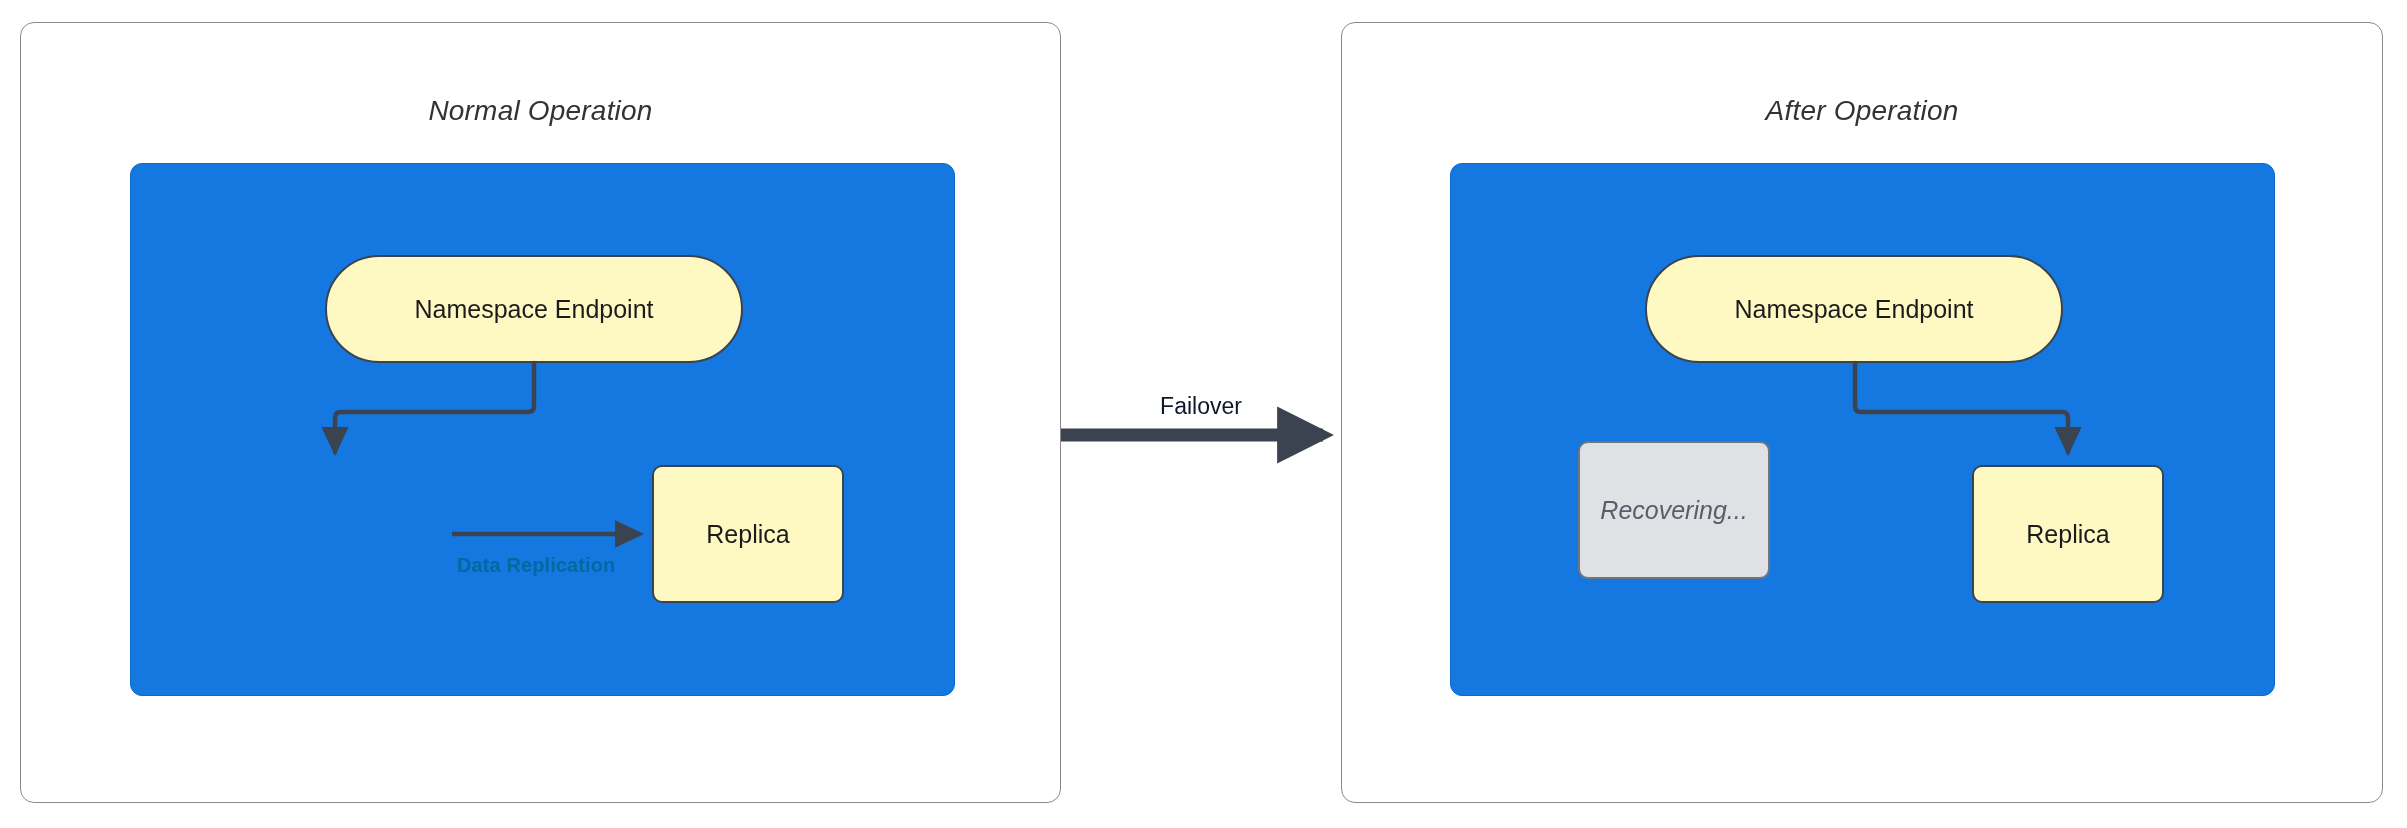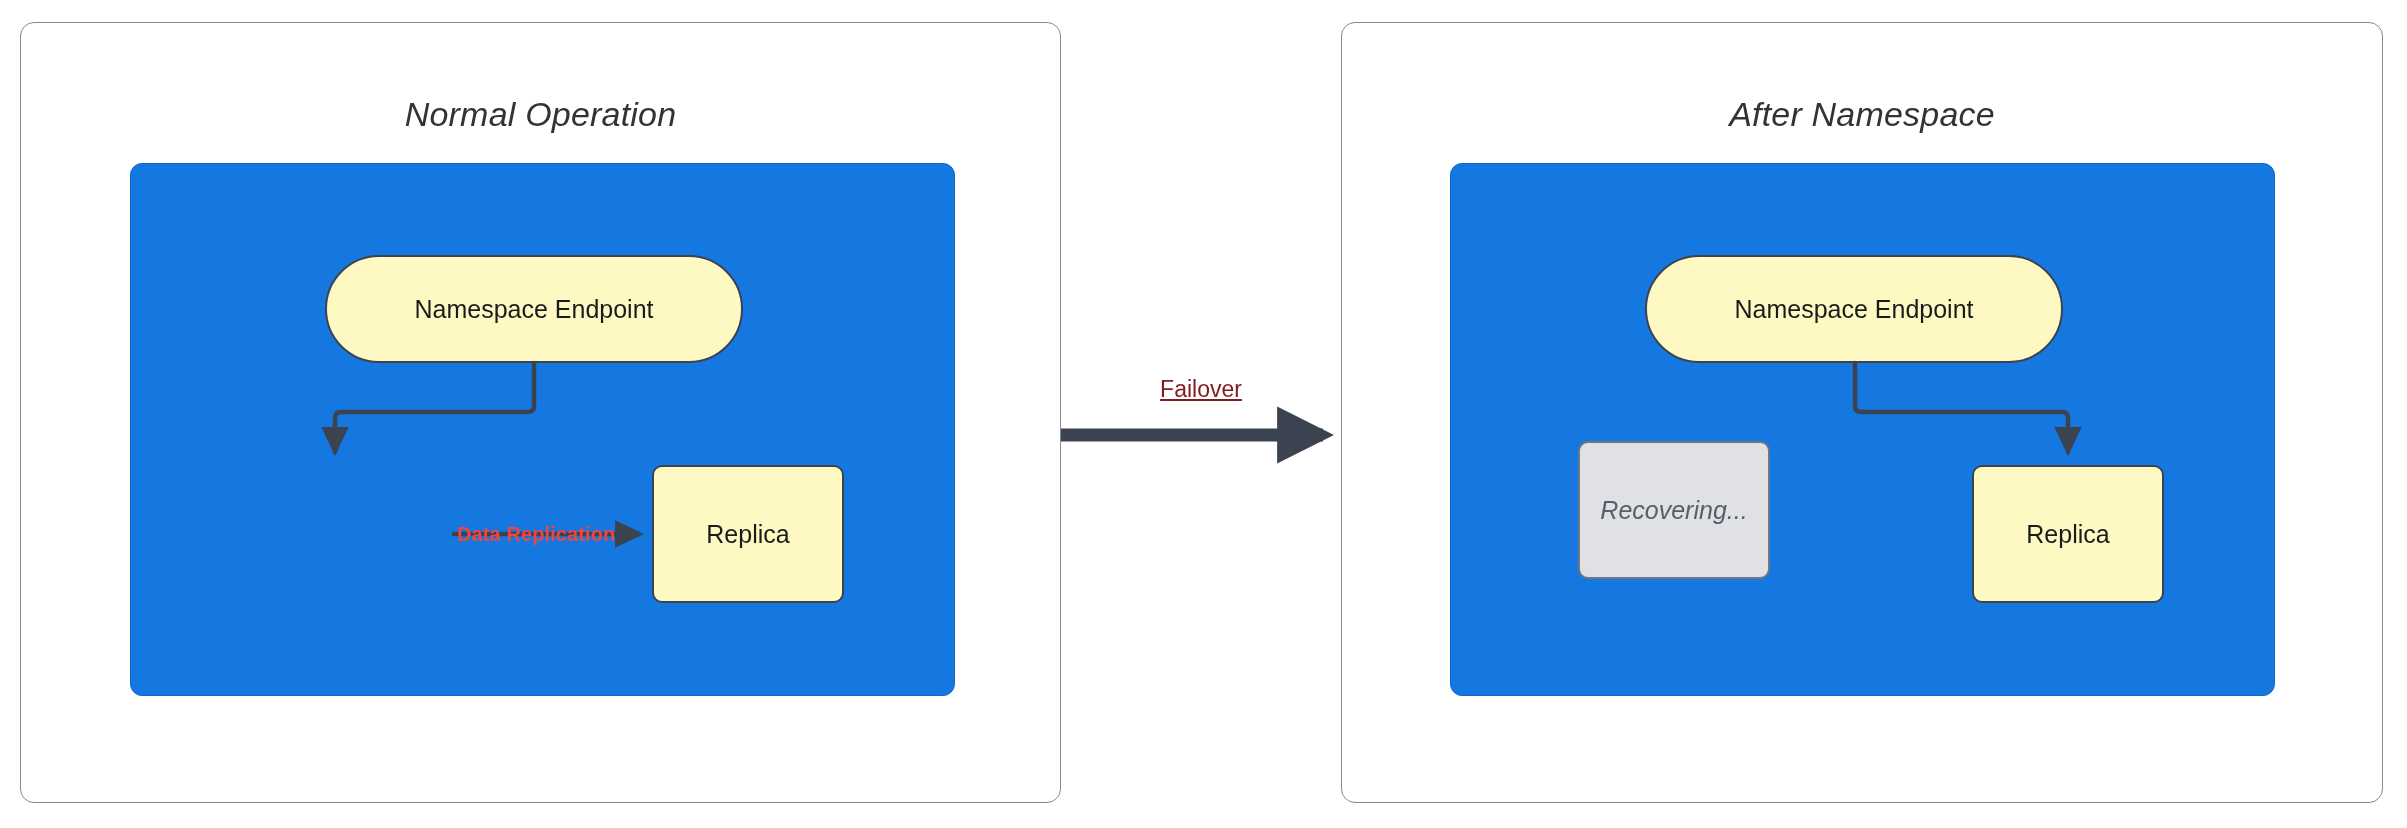--- a/index.html
+++ b/index.html
@@ -24,21 +24,21 @@
   }
   .panel-left  { left: 20px;   top: 22px; width: 1041px; height: 781px; }
   .panel-right { left: 1341px; top: 22px; width: 1042px; height: 781px; }
 
   .panel-title {
     position: absolute;
     top: 72px;
     left: 0; right: 0;
     text-align: center;
     font-style: italic;
-    font-size: 34px;
+    font-size: 28px;
     color: #333333;
     letter-spacing: 0.2px;
     white-space: nowrap;
   }
 
   
   .region {
     position: absolute;
     background: #1578e0;
     border: 1.5px solid #1069c6;
@@ -90,56 +90,56 @@
     position: absolute; left: 0; top: 0;
     width: 2407px; height: 828px;
     pointer-events: none;
   }
 
   
   .edge-label {
     position: absolute;
     font-size: 20px;
     font-weight: bold;
-    color: #ef4444;
+    color: #0369a1;
     white-space: nowrap;
     letter-spacing: 0.1px;
+    margin-top: 31px;
   }
   .label-replication { left: 457px; top: 523px; }
 
   .failover-label {
     position: absolute;
     left: 1061px;
     width: 280px;
-    top: 376px;
+    top: 393px;
     text-align: center;
     font-size: 23px;
-    color: #7f1d1d;
+    color: #0f172a;
     white-space: nowrap;
-    text-decoration: underline;
   }
 </style>
 </head>
 <body>
 
 <div id="stage">
 
   <div class="panel panel-left">
     <div class="panel-title">Normal Operation</div>
   </div>
 
   <div class="region region-left"></div>
 
   <div class="node node-pill pill-l">Namespace Endpoint</div>
 
 
   <div class="node node-box replica-l">Replica</div>
 
   <div class="panel panel-right">
-    <div class="panel-title">After Namespace</div>
+    <div class="panel-title">After Operation</div>
   </div>
 
   <div class="region region-right"></div>
 
   <div class="node node-pill pill-r">Namespace Endpoint</div>
 
   <div class="node node-box node-recovering recover-r">Recovering...</div>
 
   <div class="node node-box replica-r">Replica</div>
 

